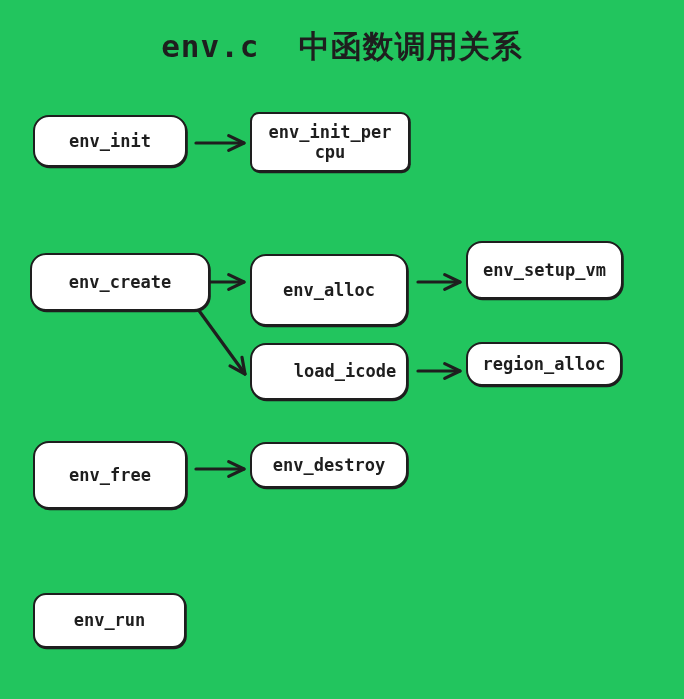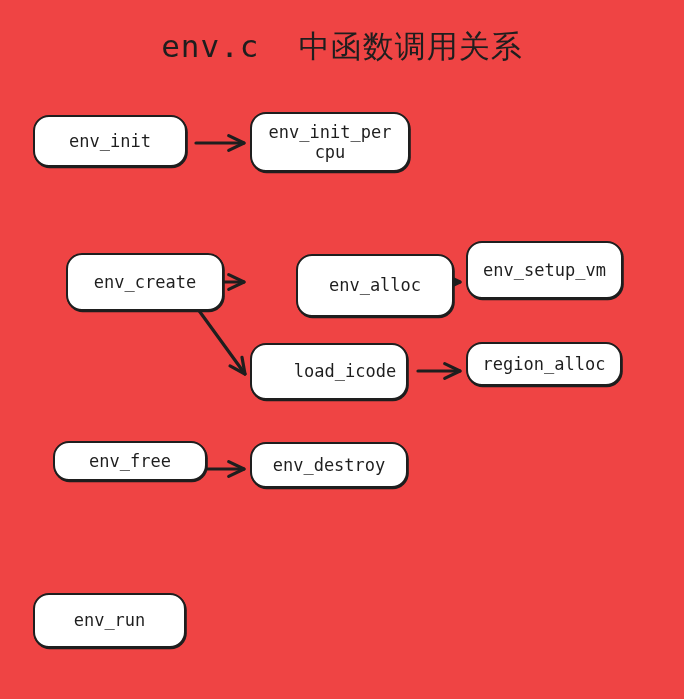--- a/index.html
+++ b/index.html
@@ -4,23 +4,24 @@
 <style>
   html, body {
     margin: 0;
     padding: 0;
     background: #ffffff;
   }
   #canvas {
     position: relative;
     width: 684px;
     height: 699px;
-    background: #ef4444;
+    background: #22c55e;
     overflow: hidden;
     font-family: "DejaVu Sans Mono", "Liberation Mono", monospace;
+    font-weight: bold;
   }
   #diagram-title {
     position: absolute;
     left: 0;
     top: 26px;
     width: 684px;
     text-align: center;
     font-family: "DejaVu Sans Mono", "Liberation Mono", monospace;
     font-size: 31px;
     letter-spacing: 1px;
@@ -84,25 +85,25 @@
         </g>
         <g>
           <line x1="196" y1="469" x2="244" y2="469"></line>
           <path d="M 228.6923992600045 476.3944140798909 L 244 469 L 228.6923992600045 461.6055859201091"></path>
         </g>
       </g>
   </svg>
 
   <div id="nodes">
       <div class="node" style="left: 33px; top: 115px; width: 154px; height: 52px; border-color: rgb(30, 30, 30);">env_init</div>
-      <div class="node" style="left: 250px; top: 112px; width: 160px; height: 60px; border-color: rgb(30, 30, 30);">env_init_per
+      <div class="node" style="left: 250px; top: 112px; width: 160px; height: 60px; border-color: rgb(30, 30, 30); border-radius: 9px;">env_init_per
 cpu</div>
-      <div class="node" style="left: 30px; top: 253px; width: 158px; height: 58px; border-color: rgb(30, 30, 30); margin-left: 36px;">env_create</div>
-      <div class="node" style="left: 250px; top: 254px; width: 158px; height: 63px; border-color: rgb(30, 30, 30); margin-left: 46px;">env_alloc</div>
+      <div class="node" style="left: 30px; top: 253px; width: 180px; height: 58px; border-color: rgb(30, 30, 30);">env_create</div>
+      <div class="node" style="left: 250px; top: 254px; width: 158px; height: 72px; border-color: rgb(30, 30, 30);">env_alloc</div>
       <div class="node" style="left: 466px; top: 241px; width: 157px; height: 58px; border-color: rgb(30, 30, 30);">env_setup_vm</div>
       <div class="node" style="left: 250px; top: 343px; width: 158px; height: 57px; border-color: rgb(30, 30, 30); padding-left: 32px;">load_icode</div>
       <div class="node" style="left: 466px; top: 342px; width: 156px; height: 44px; border-color: rgb(30, 30, 30);">region_alloc</div>
-      <div class="node" style="left: 33px; top: 441px; width: 154px; height: 40px; border-color: rgb(30, 30, 30); margin-left: 20px;">env_free</div>
+      <div class="node" style="left: 33px; top: 441px; width: 154px; height: 68px; border-color: rgb(30, 30, 30);">env_free</div>
       <div class="node" style="left: 250px; top: 442px; width: 158px; height: 46px; border-color: rgb(30, 30, 30);">env_destroy</div>
-      <div class="node" style="left: 33px; top: 593px; width: 153px; height: 55px; border-color: rgb(30, 30, 30);">env_run</div>
+      <div class="node" style="left: 33px; top: 593px; width: 153px; height: 55px; border-color: rgb(30, 30, 30); border-radius: 13px;">env_run</div>
     </div>
 
 </div>
 
 </body></html>

